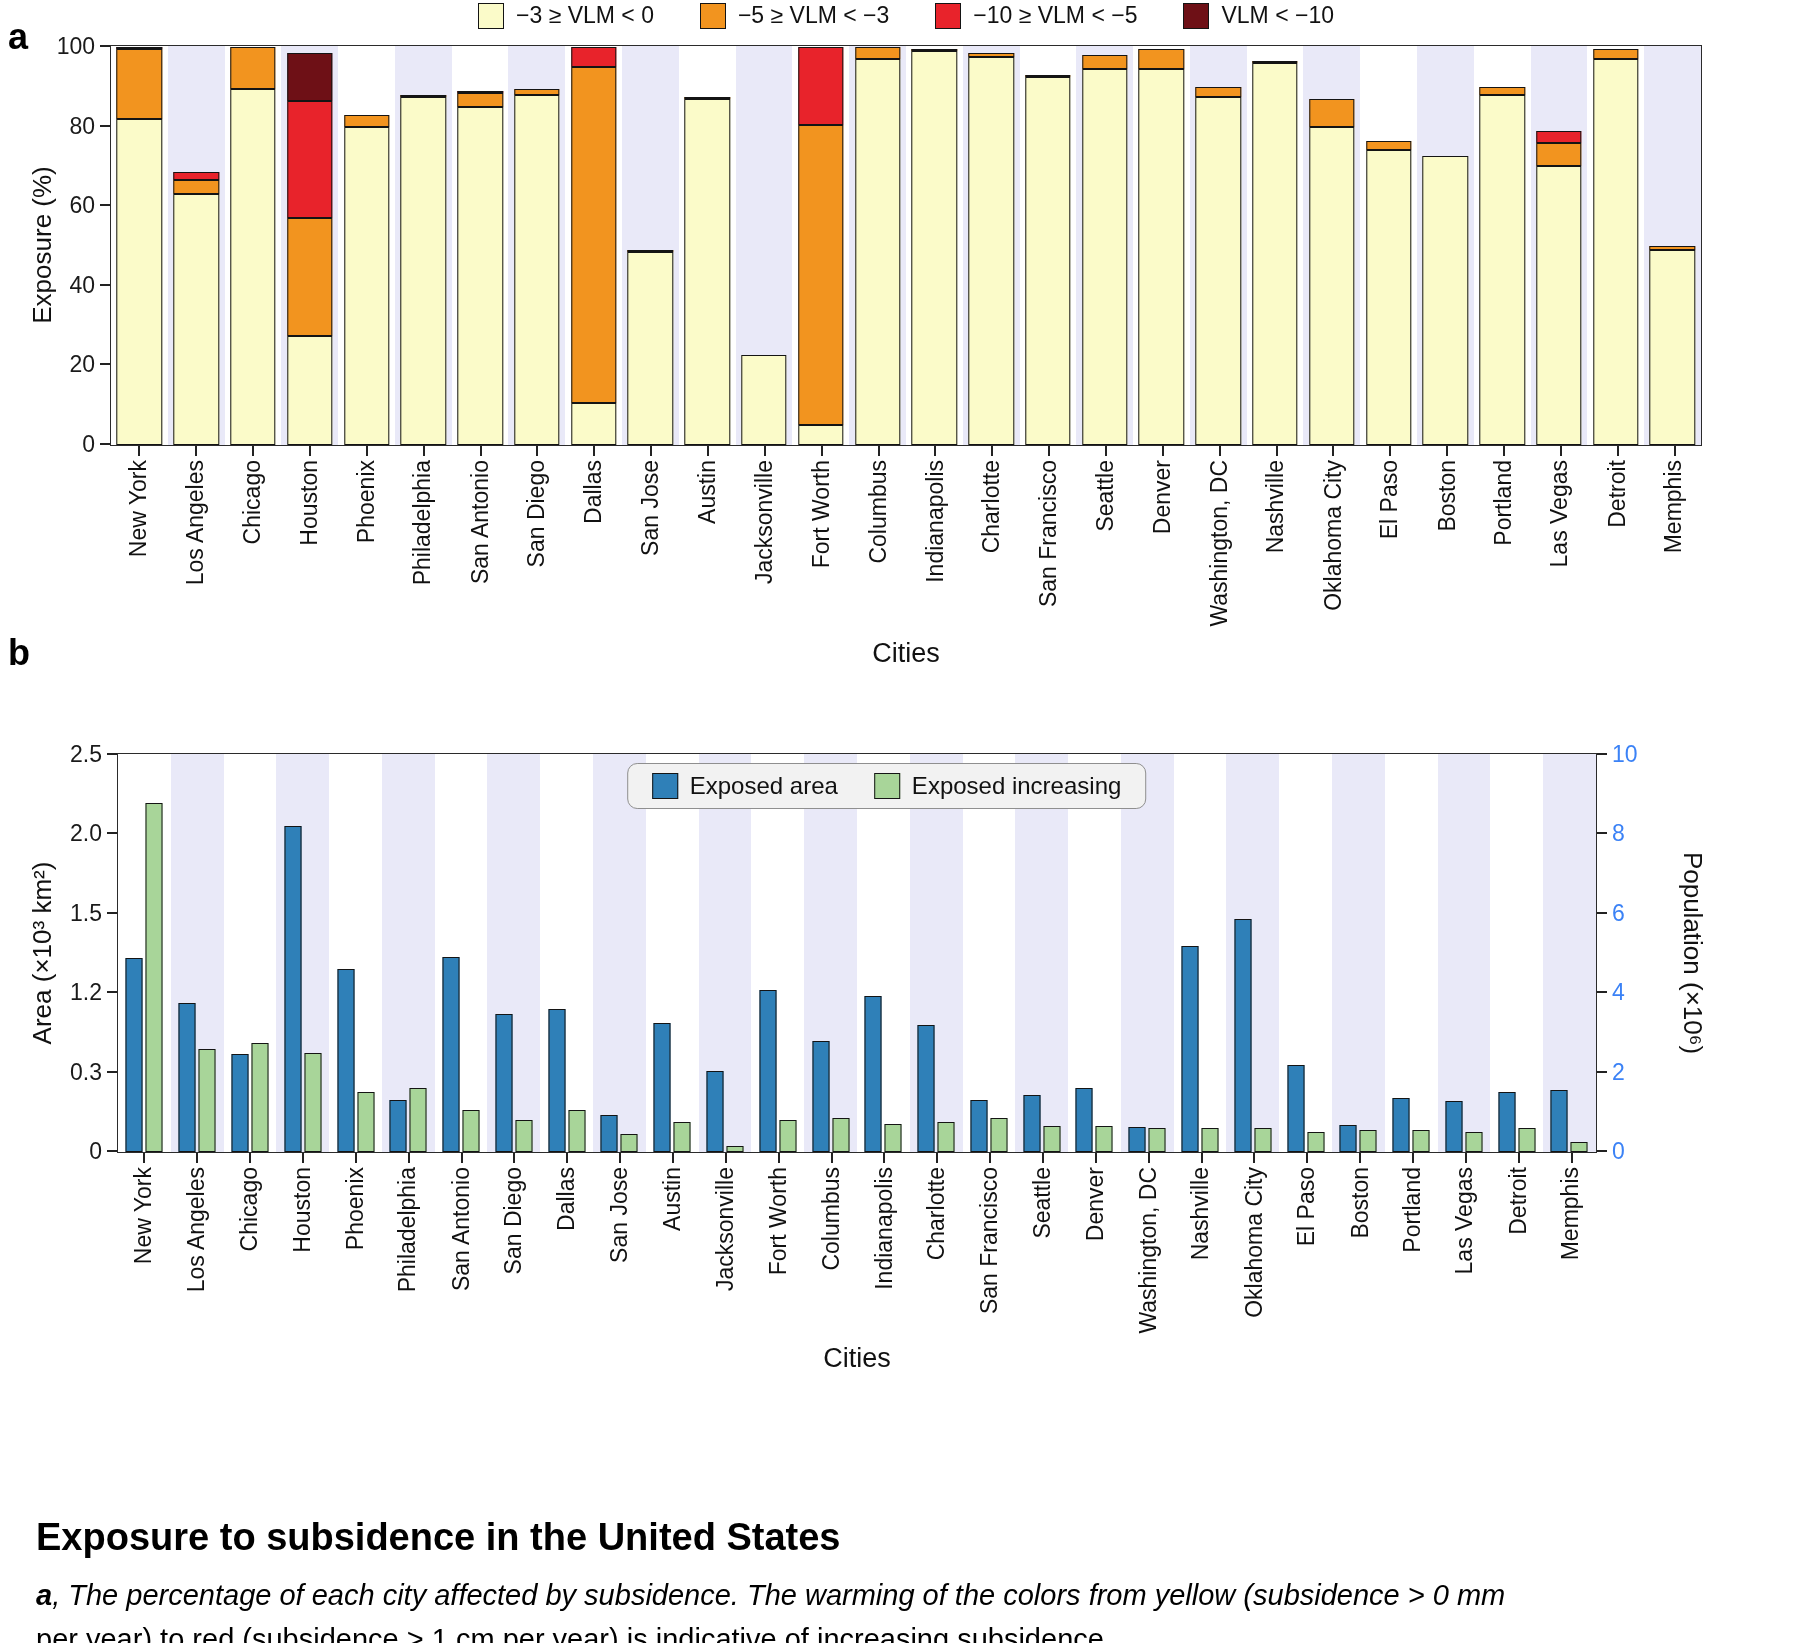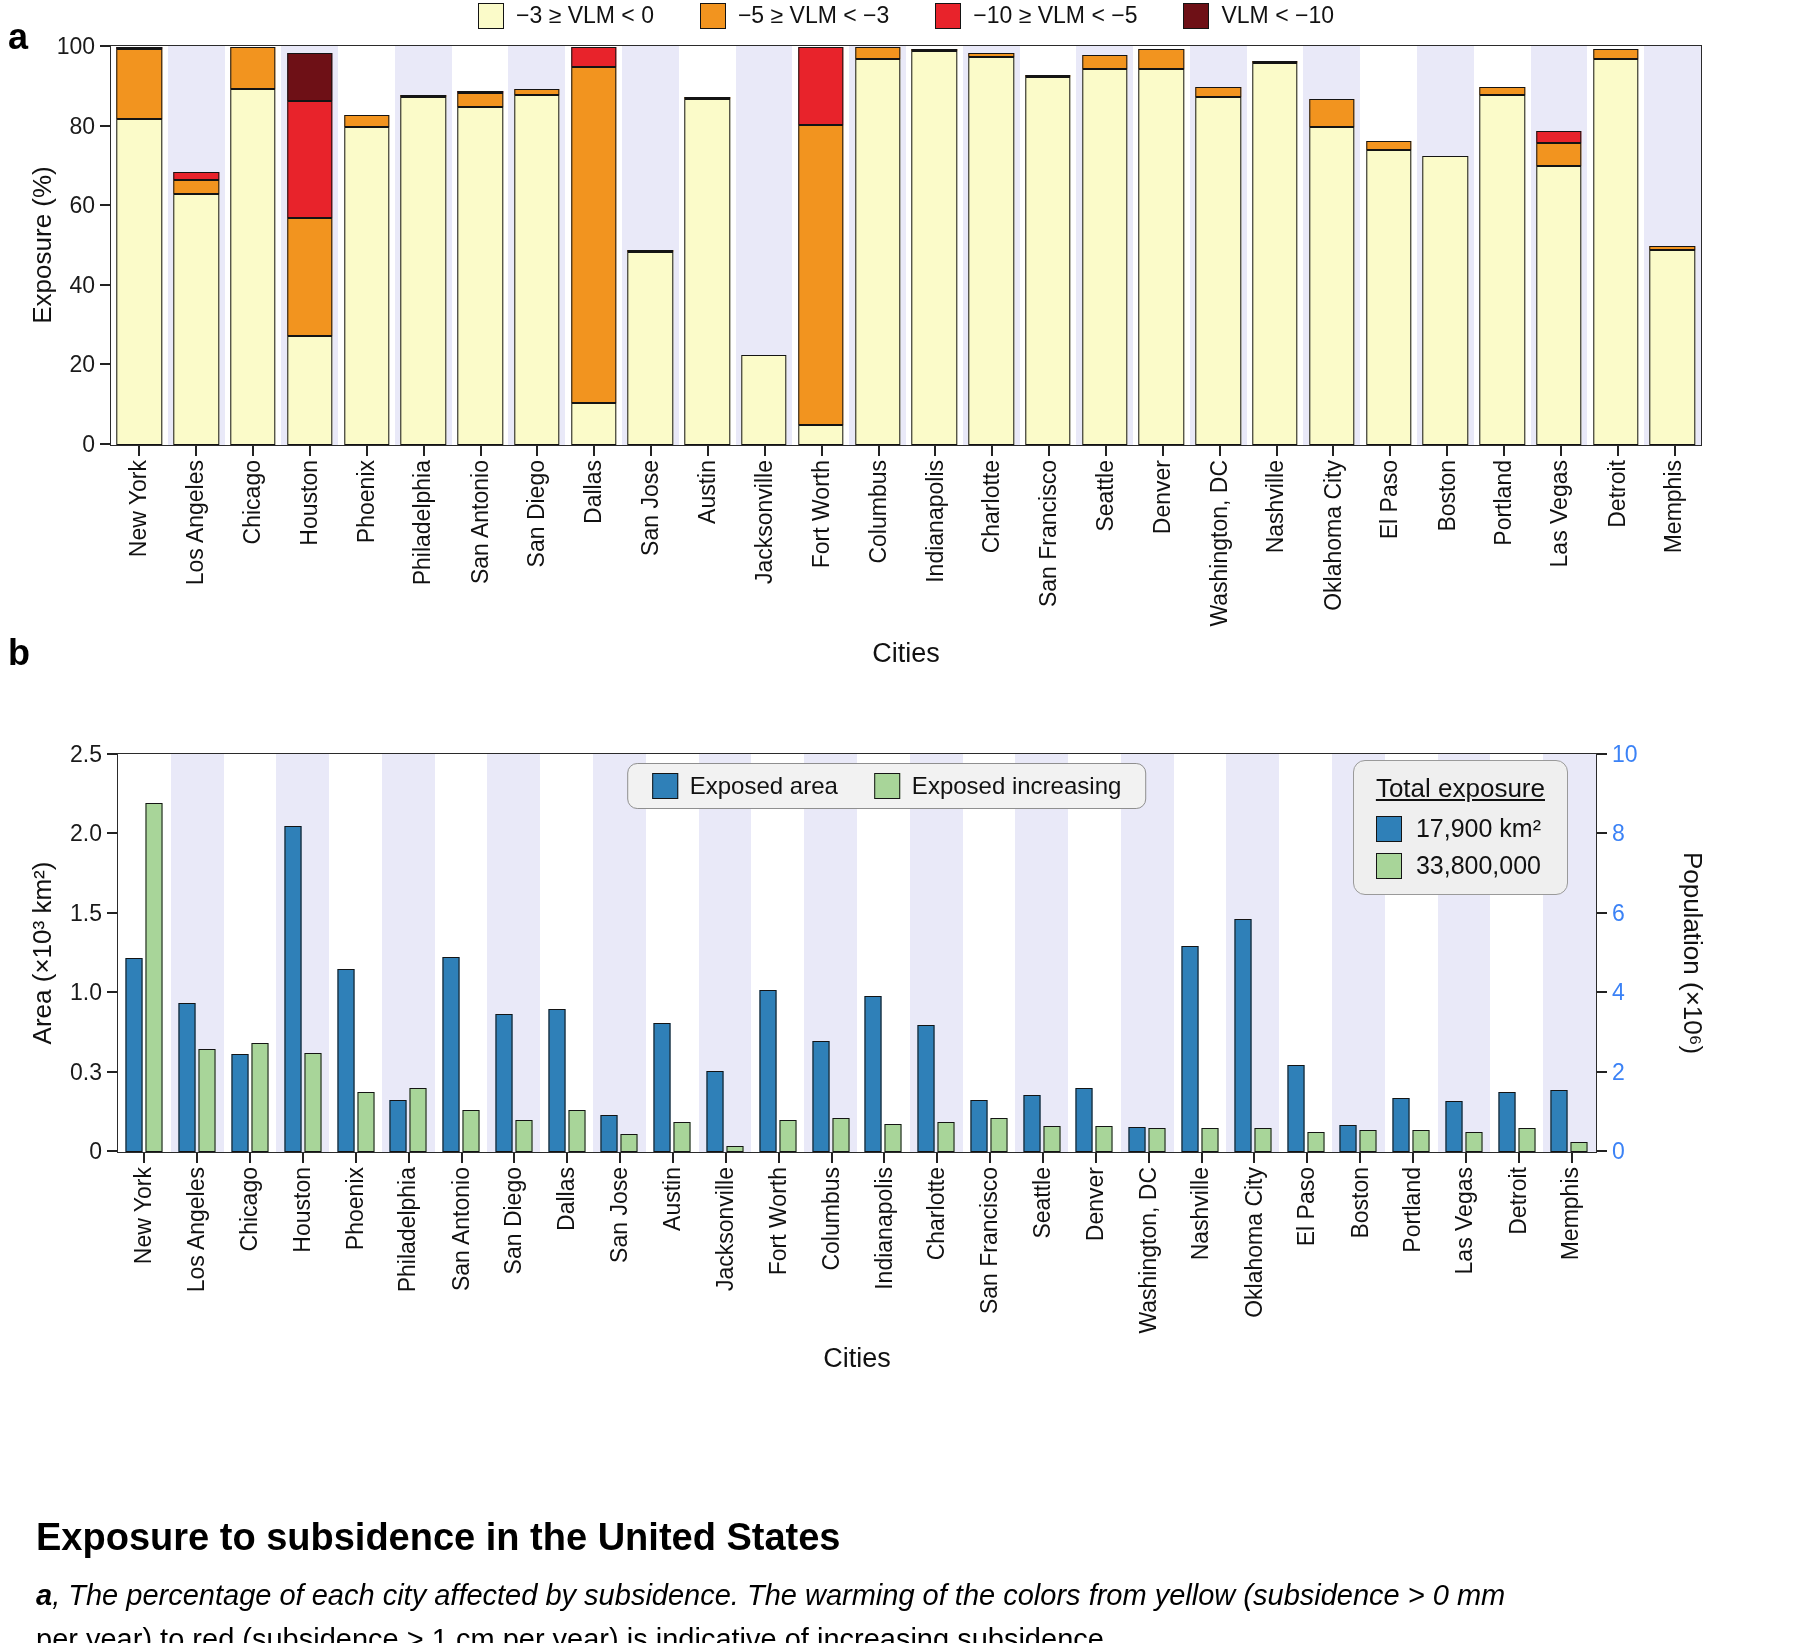--- a/index.html
+++ b/index.html
@@ -509,21 +509,21 @@
             <div class="bbar" style="height: 61.932px; background: rgb(47, 128, 184);"></div>
             <div class="bbar" style="height: 9.925px; background: rgb(168, 213, 153);"></div>
           </div>
         </div>
       </div>
     <div id="yticks-bl">
         <div class="ytick-label" style="top: 384px;">0</div>
         <div class="tickmark-l" style="top: 396px;"></div>
         <div class="ytick-label" style="top: 304.6px;">0.3</div>
         <div class="tickmark-l" style="top: 316.6px;"></div>
-        <div class="ytick-label" style="top: 225.2px;">1.0</div>
+        <div class="ytick-label" style="top: 225.2px;">1.2</div>
         <div class="tickmark-l" style="top: 237.2px;"></div>
         <div class="ytick-label" style="top: 145.8px;">1.5</div>
         <div class="tickmark-l" style="top: 157.8px;"></div>
         <div class="ytick-label" style="top: 66.4px;">2.0</div>
         <div class="tickmark-l" style="top: 78.4px;"></div>
         <div class="ytick-label" style="top: -13px;">2.5</div>
         <div class="tickmark-l" style="top: -1px;"></div>
       </div>
     <div id="yticks-br">
         <div class="ytick-label-r" style="top: 384px;">0</div>
@@ -574,31 +574,20 @@
       <div class="legend-item">
         <span class="swatch" style="background:#2F80B8"></span>
         <span>Exposed area</span>
       </div>
       <div class="legend-item">
         <span class="swatch" style="background:#A8D599"></span>
         <span>Exposed increasing</span>
       </div>
     </div>
 
-    <div class="total-box">
-      <div class="total-title">Total exposure</div>
-      <div class="total-row">
-        <span class="swatch" style="background:#2F80B8"></span>
-        <span>17,900 km²</span>
-      </div>
-      <div class="total-row">
-        <span class="swatch" style="background:#A8D599"></span>
-        <span>33,800,000</span>
-      </div>
-    </div>
   </div>
   <div class="xlabels" id="xlabels-b" style="left:117px;top:1153px;width:1480px;height:185px;">
       <div class="xlabel" style="right: 1466.57px;">New York</div>
       <div class="xlabel" style="right: 1413.71px;">Los Angeles</div>
       <div class="xlabel" style="right: 1360.86px;">Chicago</div>
       <div class="xlabel" style="right: 1308px;">Houston</div>
       <div class="xlabel" style="right: 1255.14px;">Phoenix</div>
       <div class="xlabel" style="right: 1202.29px;">Philadelphia</div>
       <div class="xlabel" style="right: 1149.43px;">San Antonio</div>
       <div class="xlabel" style="right: 1096.57px;">San Diego</div>

